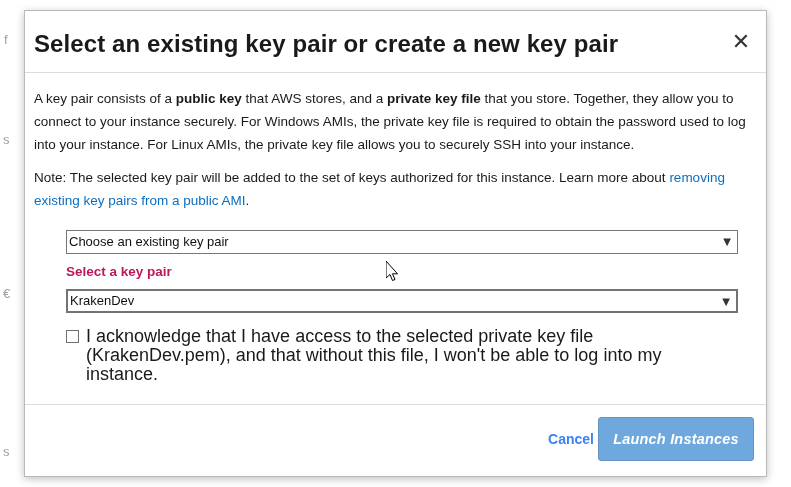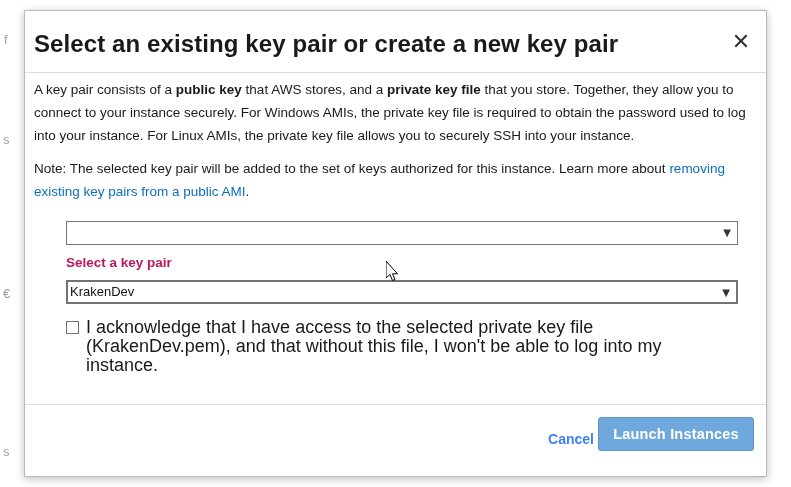--- a/index.html
+++ b/index.html
@@ -78,21 +78,21 @@
     padding: 0 9px;
   }
   .para {
     margin: 0;
     padding: 0;
     font-size: 13.5px;
     line-height: 23px;
     color: #1a1a1a;
   }
   .para.first {
-    margin-top: 5px;
+    margin-top: 14px;
   }
   .para.note {
     margin-top: 10px;
   }
   .para b {
     font-weight: bold;
   }
   .link {
     color: #0d6ebf;
     text-decoration: none;
@@ -179,30 +179,31 @@
     border: none;
     cursor: pointer;
     font-family: "Liberation Sans", sans-serif;
     padding: 6px 4px;
   }
   .btn-launch {
     position: absolute;
     right: 12px;
     top: 12px;
     width: 156px;
-    height: 34px;
+    height: 44px;
     background: #6fa8dc;
     border: 1px solid #6395c4;
     border-radius: 3px;
     color: #ffffff;
     font-size: 14.5px;
     font-weight: bold;
     font-family: "Liberation Sans", sans-serif;
     cursor: pointer;
     letter-spacing: 0.2px;
+    font-style: italic;
   }
   .cursor {
     position: absolute;
     left: 386px;
     top: 261px;
     width: 16px;
     height: 22px;
     pointer-events: none;
   }
 </style>
@@ -226,20 +227,21 @@
 
   <div class="modal-body">
 
     <p class="para first"><span>A key pair consists of a </span><b>public key</b><span> that AWS stores, and a </span><b>private key file</b><span> that you store. Together, they allow you to connect to your instance securely. For Windows AMIs, the private key file is required to obtain the password used to log into your instance. For Linux AMIs, the private key file allows you to securely SSH into your instance.</span></p>
 
     <p class="para note"><span>Note: The selected key pair will be added to the set of keys authorized for this instance. Learn more about </span><a class="link">removing existing key pairs from a public AMI</a><span>.</span></p>
 
     <div class="form-area">
 
       <div class="select-box">
+        <span>Choose an existing key pair</span>
         <span class="caret">▼</span>
       </div>
 
       <div class="field-label">Select a key pair</div>
 
       <div class="select-box focused">
         <span>KrakenDev</span>
         <span class="caret">▼</span>
       </div>
 

